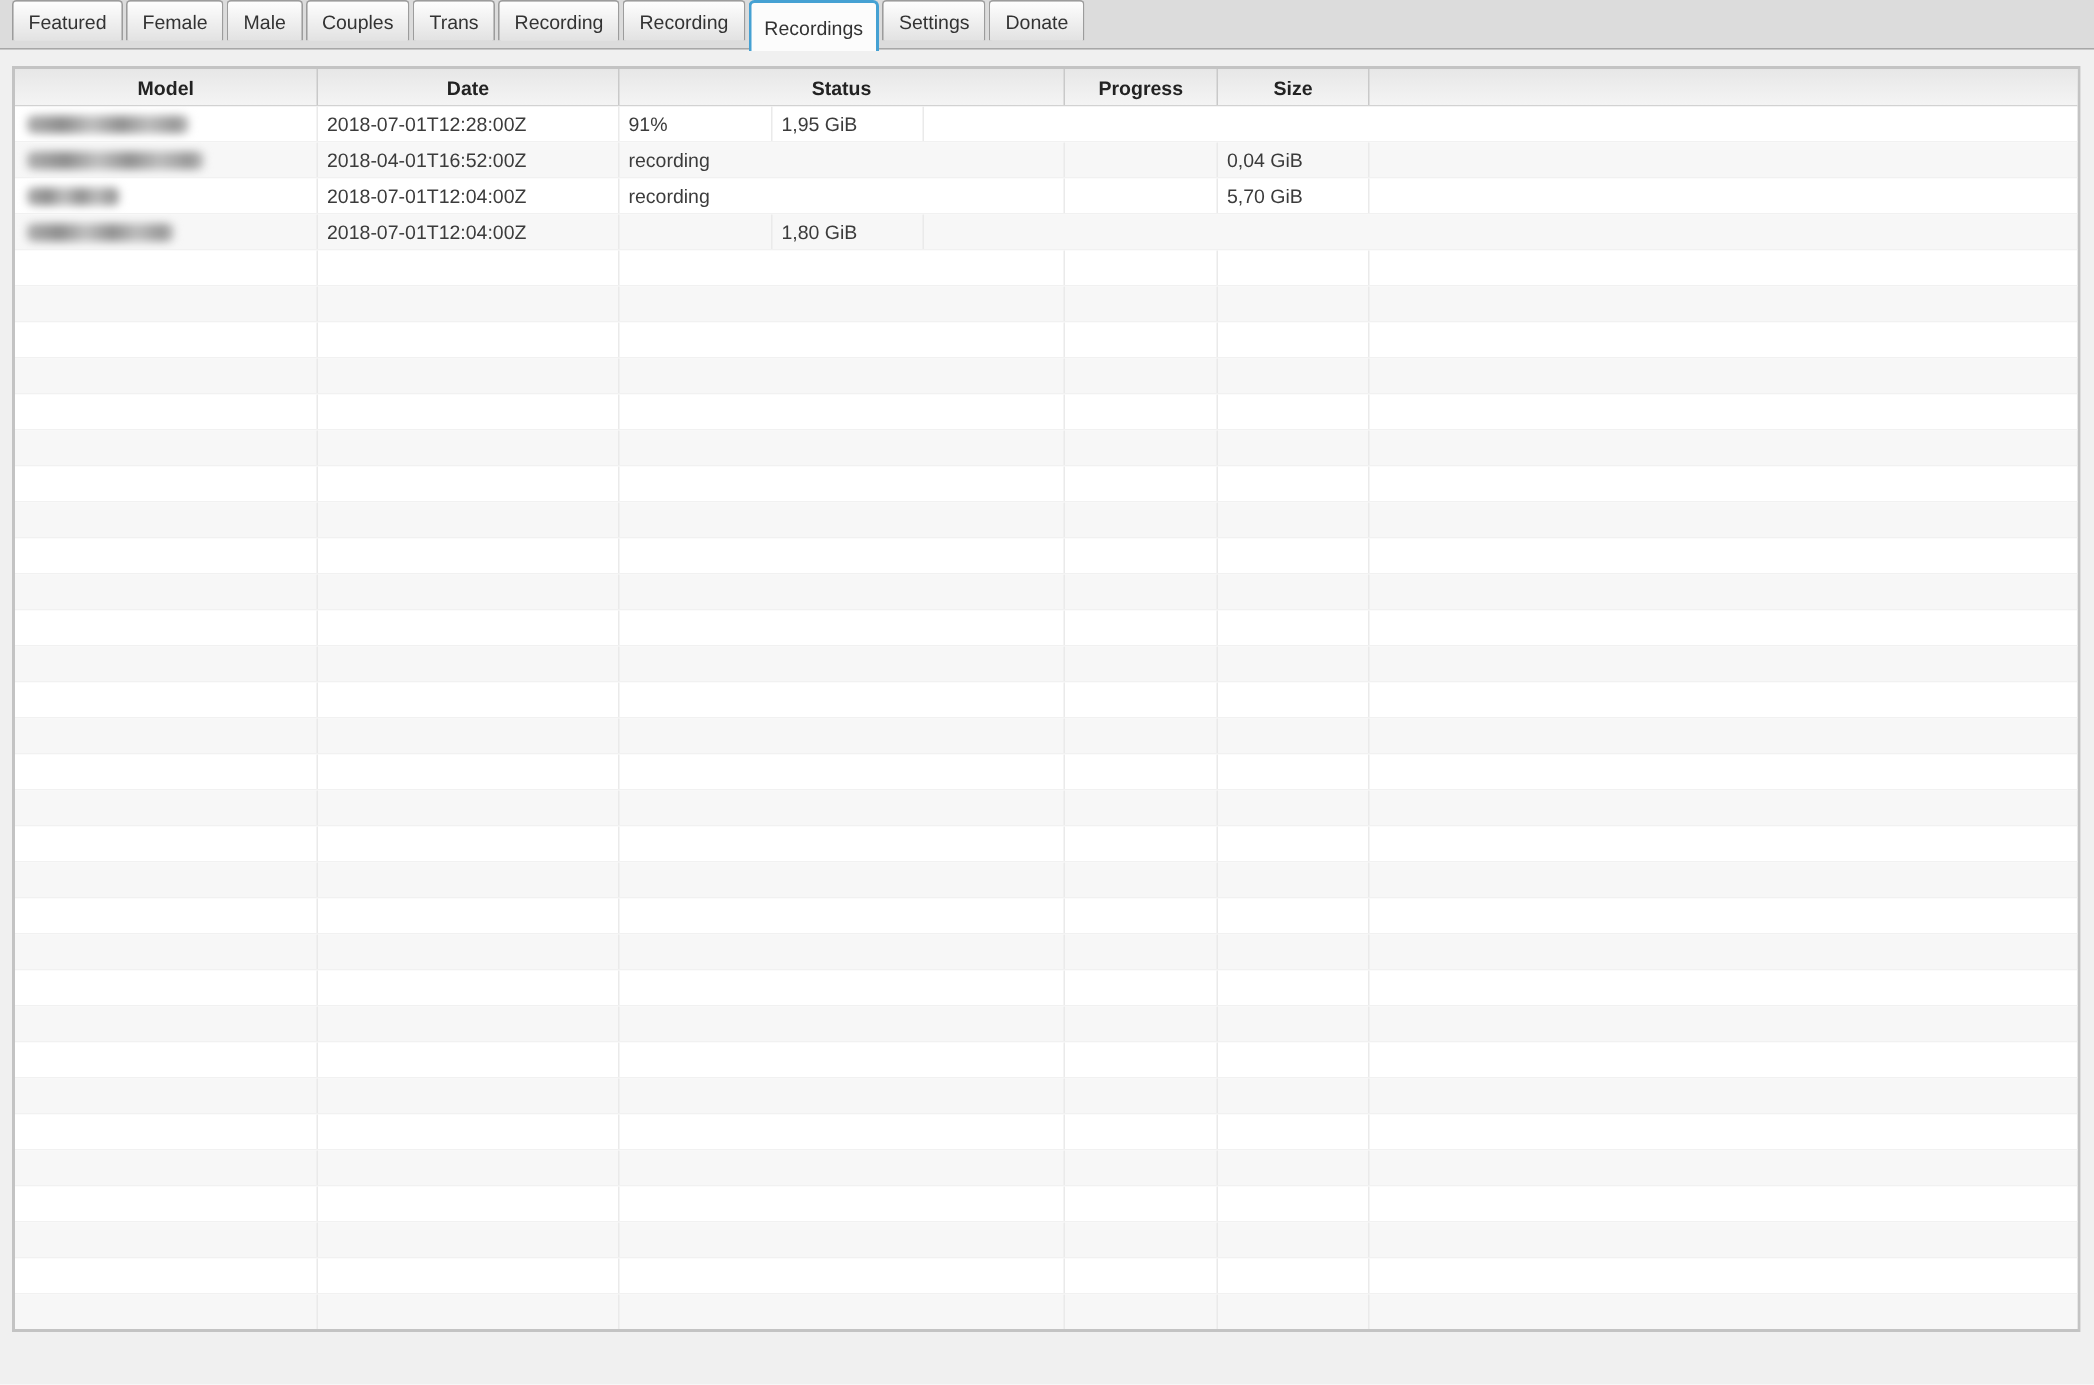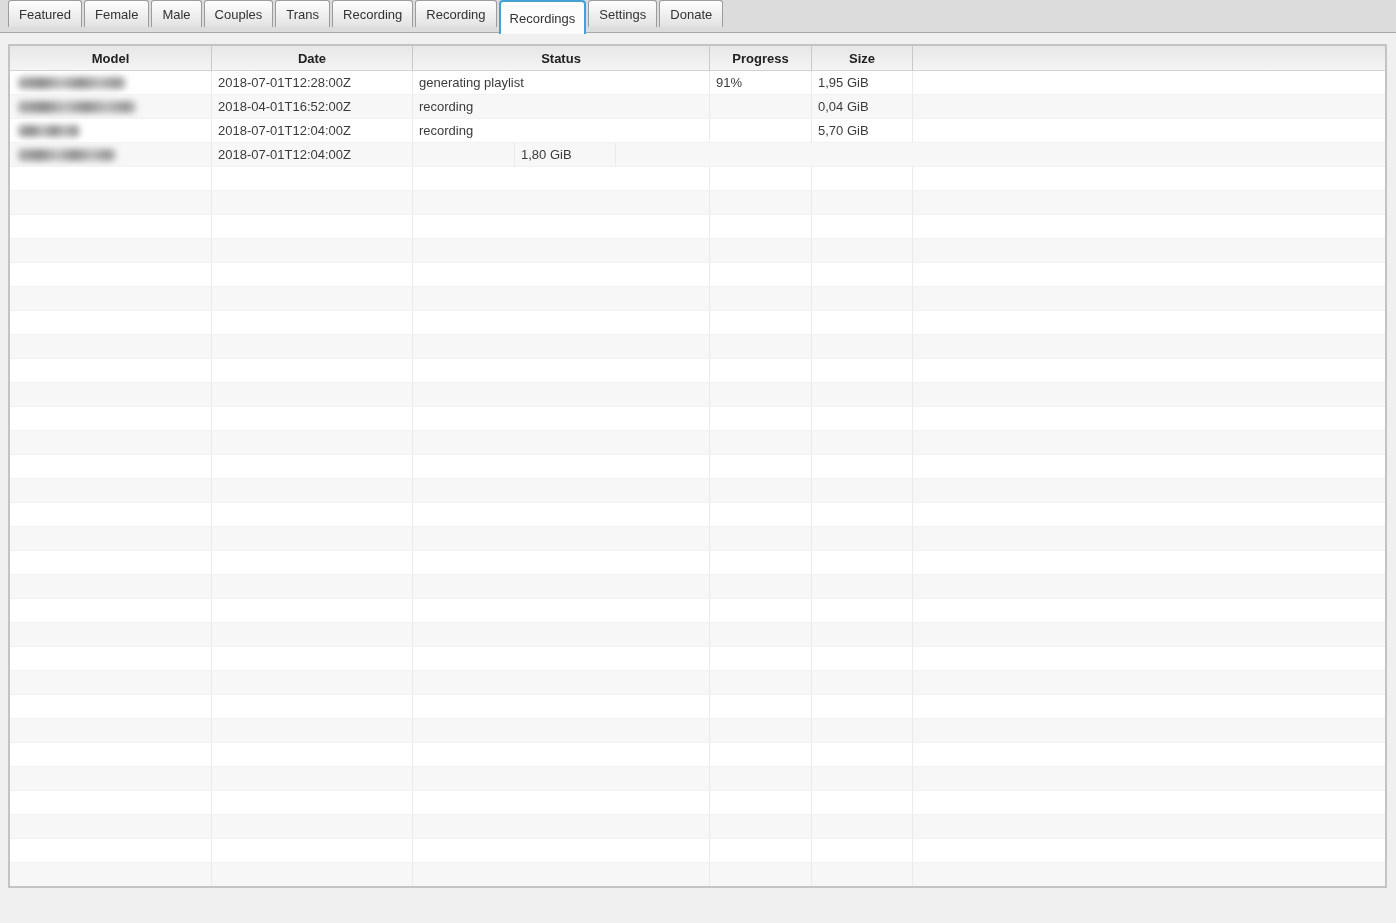--- a/index.html
+++ b/index.html
@@ -122,21 +122,20 @@
       <div class="th col-progress">Progress</div>
       <div class="th col-size">Size</div>
       <div class="th col-filler"></div>
     </div>
   <div class="tbody">
       <div class="row">
         <div class="td col-model">
           <span class="redacted" style="width: 108px;"></span>
         </div>
         <div class="td col-date">2018-07-01T12:28:00Z</div>
-        <div class="td col-status">generating playlist</div>
         <div class="td col-progress">91%</div>
         <div class="td col-size">1,95 GiB</div>
         <div class="td col-filler"></div>
       </div>
       <div class="row odd">
         <div class="td col-model">
           <span class="redacted" style="width: 118px;"></span>
         </div>
         <div class="td col-date">2018-04-01T16:52:00Z</div>
         <div class="td col-status">recording</div>

